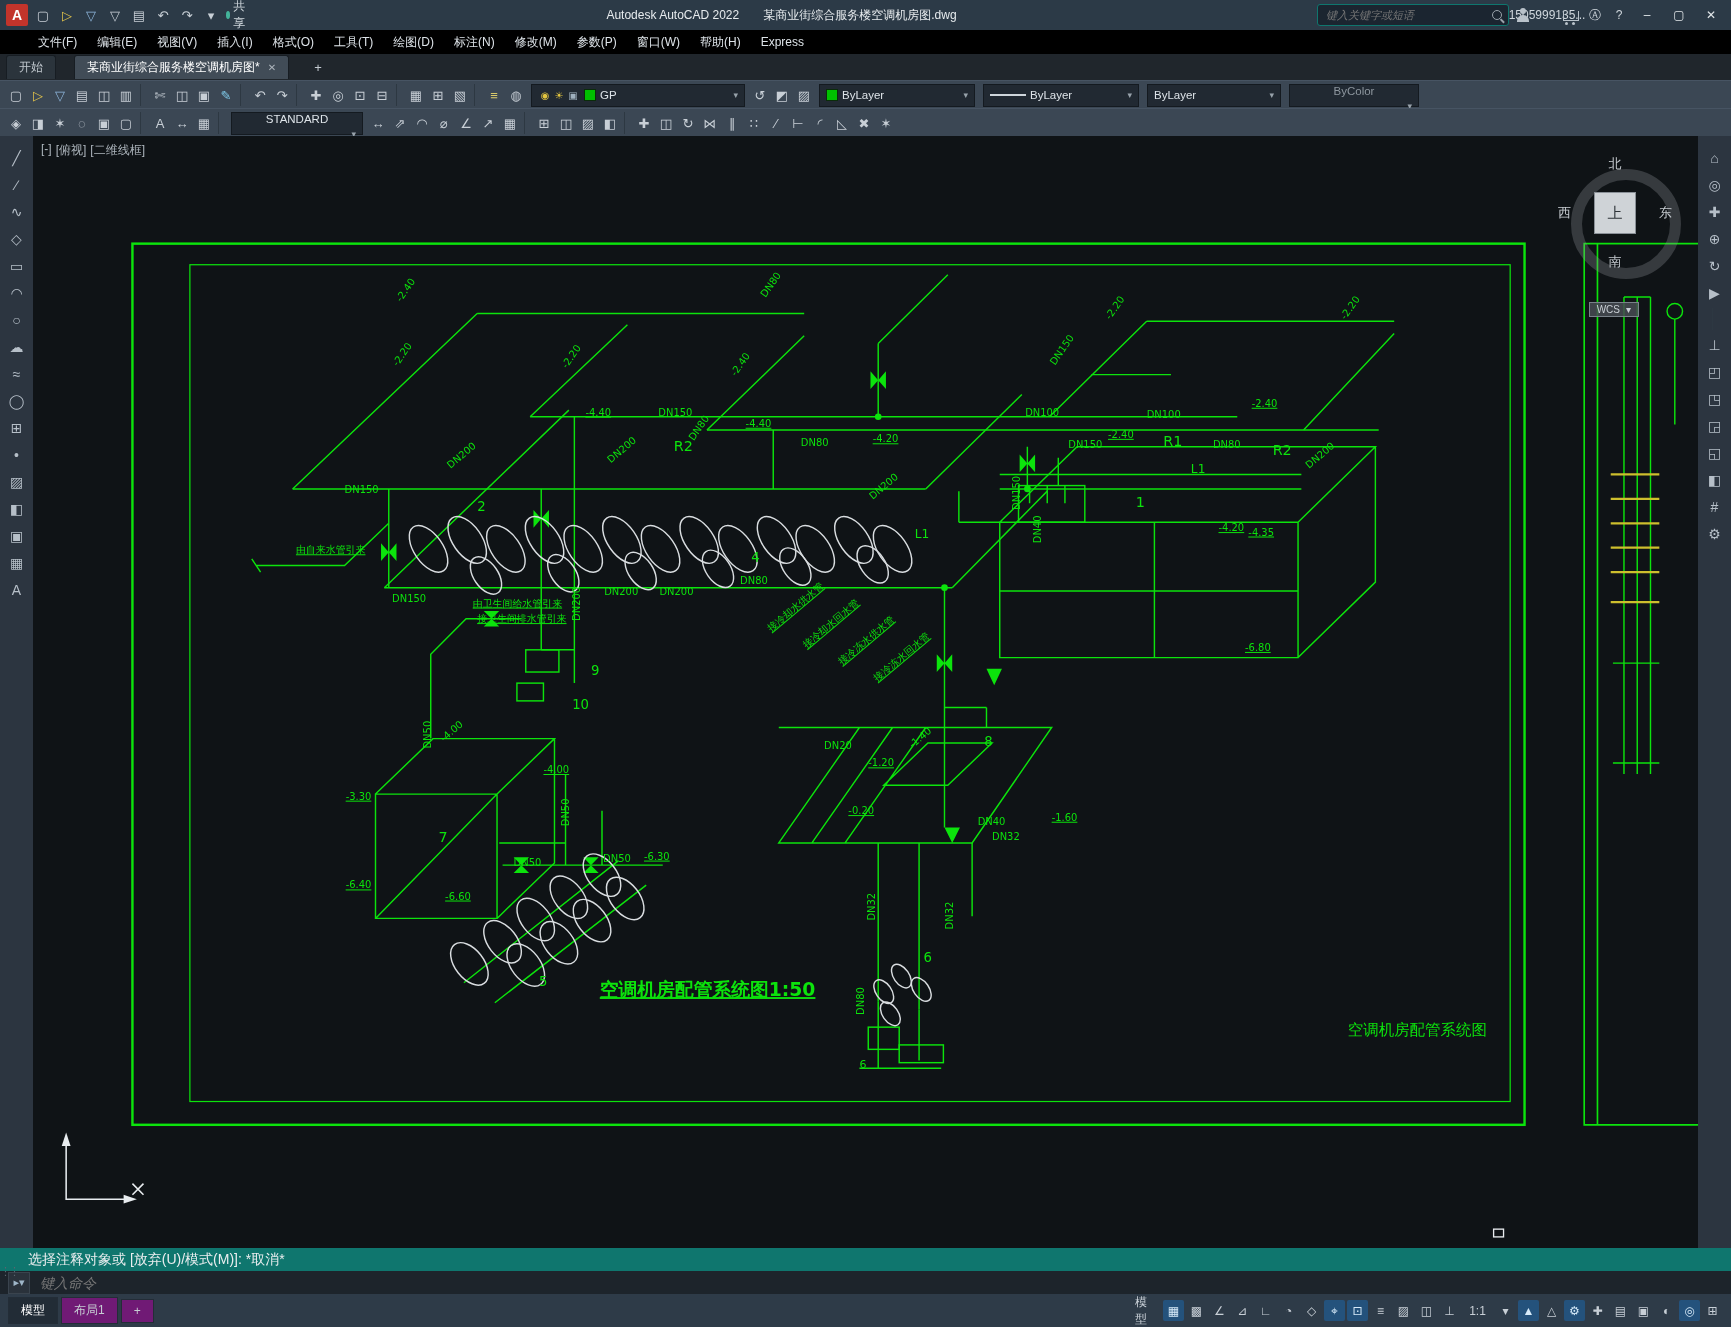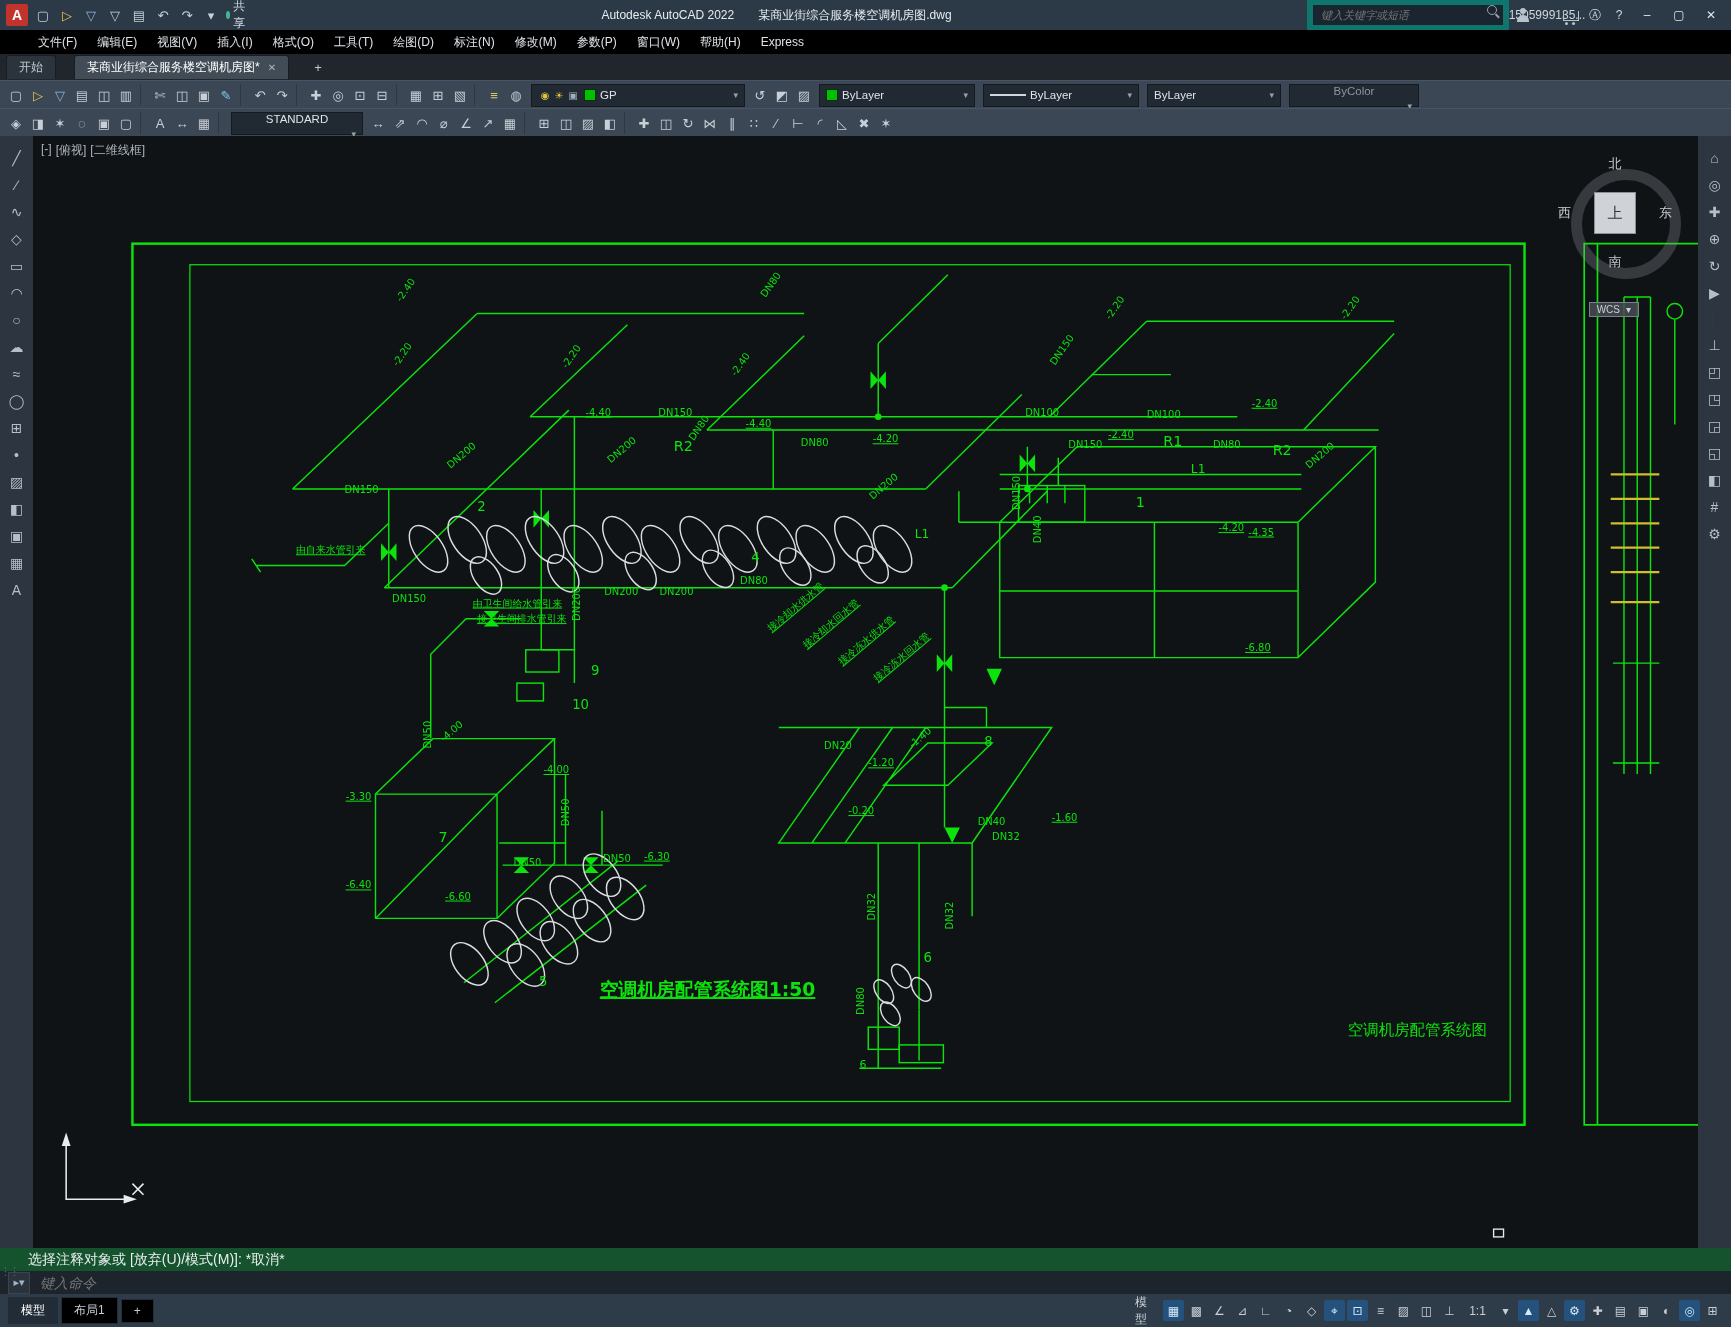--- a/index.html
+++ b/index.html
@@ -10,21 +10,21 @@
   
   .titlebar{position:absolute;left:0;top:0;right:0;height:30px;background:#2c3a47;
             display:flex;align-items:center;padding:0 6px;font-size:12px;gap:4px;}
   .tb-left,.tb-right{display:flex;align-items:center;gap:4px;}
   .tb-center{flex:1;display:flex;justify-content:center;align-items:center;gap:24px;color:#e7ebee;}
   .logo{width:22px;height:22px;background:#c2342b;color:#fff;font-weight:bold;font-size:14px;
         display:flex;align-items:center;justify-content:center;border-radius:2px;}
   .qicon{width:20px;height:20px;display:flex;align-items:center;justify-content:center;
          color:#cfd6dc;font-size:12px;border-radius:2px;}
   .share-dot{width:8px;height:8px;border-radius:50%;background:#43b39a;margin-right:3px;}
-  .search{display:flex;background:#1b2530;border:6px solid #0f766e;
+  .search{display:flex;align-items:center;background:#1b2530;border:1px solid #0f766e;
           border-radius:3px;height:20px;padding:0 6px;width:178px;gap:5px;}
   .search input{background:transparent;border:0;outline:none;color:#9aa6b0;font-style:italic;
                 font-size:11px;width:100%;font-family:inherit;}
   .mag{width:8px;height:8px;border:1.5px solid #9aa3ab;border-radius:50%;position:relative;flex:none;}
   .mag::after{content:'';position:absolute;width:5px;height:1.5px;background:#9aa3ab;
               transform:rotate(45deg);right:-4px;bottom:-2px;}
   .person{width:14px;height:14px;position:relative;flex:none;}
   .person::before{content:'';position:absolute;left:4px;top:0;width:6px;height:6px;border-radius:50%;background:#b9c2ca;}
   .person::after{content:'';position:absolute;left:1px;top:7px;width:12px;height:7px;border-radius:6px 6px 0 0;background:#b9c2ca;}
   .cart{width:14px;height:9px;border:1.5px solid #b9c2ca;border-top:none;position:relative;margin-top:2px;}
@@ -86,35 +86,35 @@
   .c-w{position:absolute;left:-2px;top:50%;transform:translateY(-50%);}
   .c-e{position:absolute;right:-2px;top:50%;transform:translateY(-50%);}
   .c-core{position:absolute;left:50%;top:50%;transform:translate(-50%,-50%);width:40px;height:40px;
           background:#cfd3d7;color:#2e3338;display:flex;align-items:center;justify-content:center;
           font-size:15px;border:1px solid #8a9097;}
   .wcs{position:absolute;right:59px;top:166px;background:rgba(70,76,82,.85);border:1px solid #79828a;
        color:#c9cfd5;font-size:10px;padding:1px 7px;display:flex;align-items:center;gap:6px;}
 
   
   .cmd{position:absolute;left:0;right:0;top:1248px;height:46px;background:#20262d;display:flex;flex-direction:column;}
-  .cmd-history{flex:1;display:flex;align-items:center;padding-left:28px;background:#14532d;
+  .cmd-history{flex:1;display:flex;align-items:center;padding-left:28px;background:#0f766e;
                color:#eaedef;font-size:14px;}
   .cmd-inputrow{flex:1;display:flex;align-items:center;gap:8px;padding-left:8px;background:#1d242b;}
   .cmd-grip{position:absolute;left:2px;top:4px;bottom:4px;width:14px;color:#5a646e;
             display:flex;align-items:center;justify-content:center;font-size:11px;letter-spacing:-2px;}
   .cmd-btn{width:20px;height:20px;background:#2a323b;border:1px solid #3a444e;color:#9fb6c8;
            display:flex;align-items:center;justify-content:center;font-size:11px;gap:1px;}
   .cmd-inputrow input{flex:1;background:transparent;border:0;outline:none;color:#9aa5ae;
                       font-style:italic;font-size:14px;font-family:inherit;}
 
   
   .statusbar{position:absolute;left:0;right:0;bottom:0;height:33px;background:#2e3b48;
              display:flex;align-items:center;padding:0 8px;font-size:12px;color:#c6cdd3;}
   .sb-tabs{display:flex;align-items:center;gap:3px;}
-  .sb-tab{padding:4px 12px;border:1px solid #232d37;background:#000000;}
+  .sb-tab{padding:4px 12px;border:1px solid #232d37;background:#701a75;}
   .sb-tab.active{background:#222c36;color:#fff;}
   .sb-right{margin-left:auto;display:flex;align-items:center;gap:2px;}
   .sb-right .tbicon{width:21px;height:21px;font-size:12px;}
 </style>
 </head>
 <body>
 
 <div id="app">
 
   <div class="titlebar">

